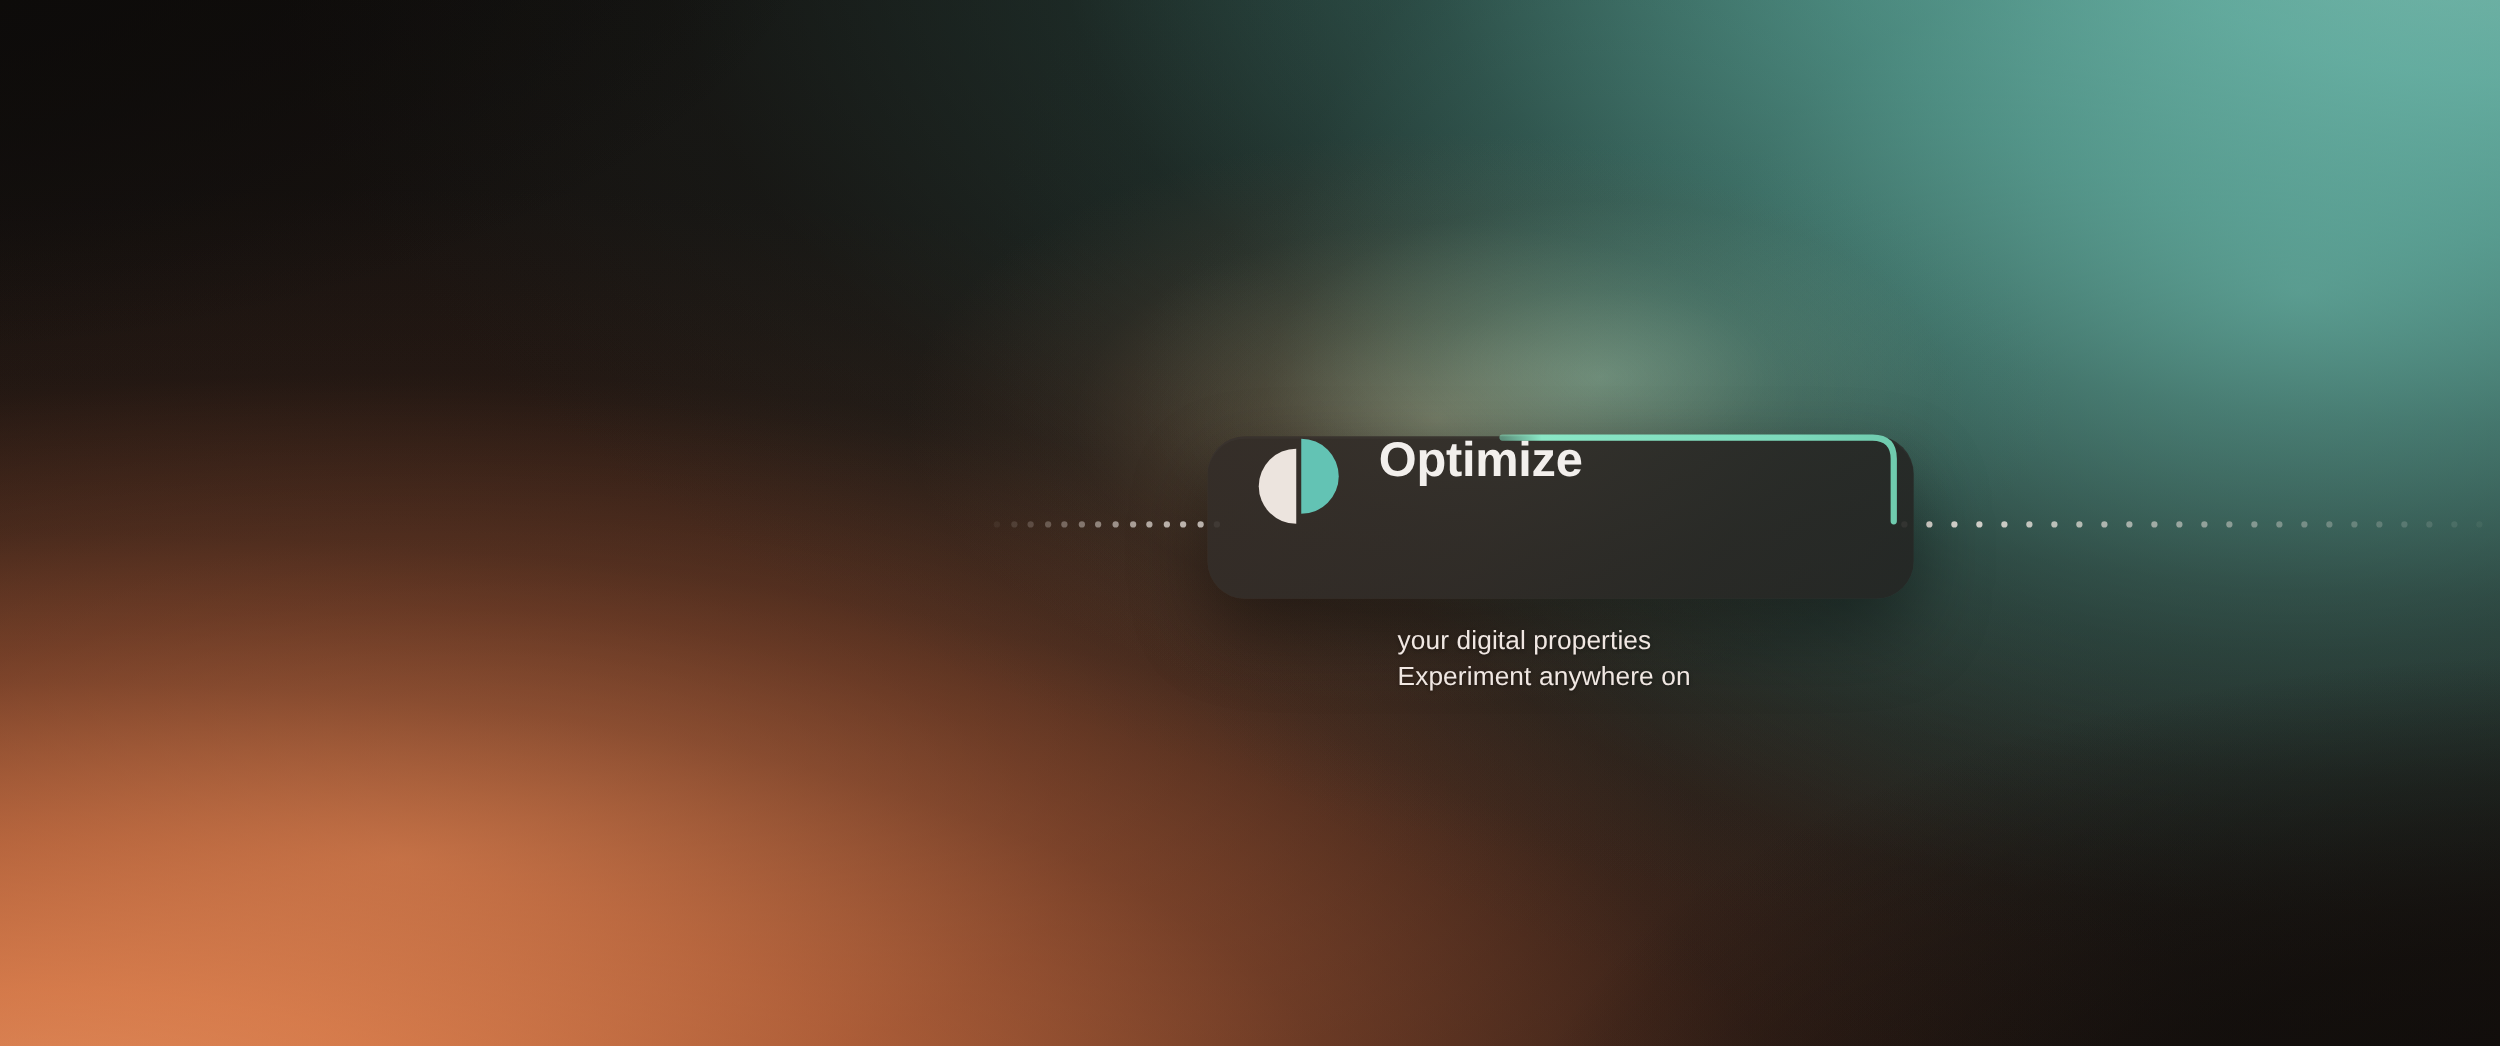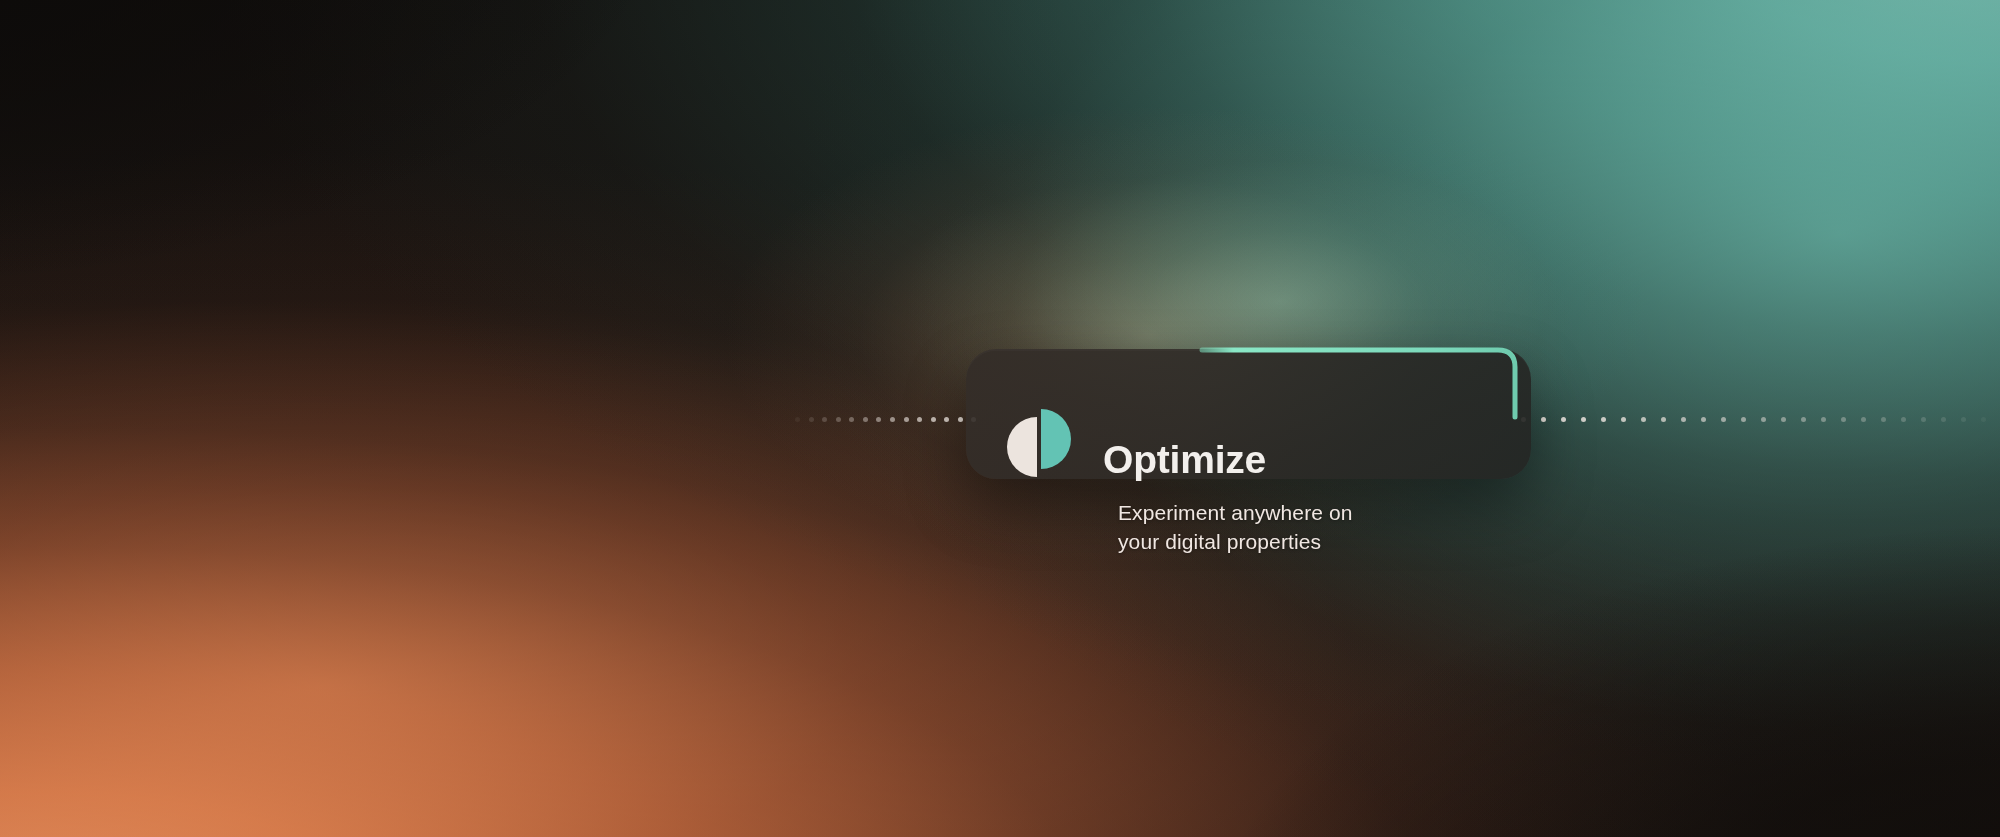--- a/index.html
+++ b/index.html
@@ -132,21 +132,21 @@
     border-radius: 30px;
     background: linear-gradient(118deg,
                 rgba(52,45,40,0.93) 0%,
                 rgba(47,43,39,0.93) 42%,
                 rgba(40,40,37,0.93) 72%,
                 rgba(36,38,36,0.93) 100%);
     box-shadow:
       0 26px 60px rgba(0,0,0,0.40),
       0 2px 0 rgba(255,255,255,0.025) inset;
     display: flex;
-    align-items: flex-end;
+    align-items: flex-start;
     overflow: visible;
   }
 
   
   .trace {
     position: absolute;
     left: 1200px;
     top: 343px;
     width: 330px;
     height: 80px;
@@ -276,17 +276,17 @@
         <stop offset="0" stop-color="#7FDFBE" stop-opacity="0.55"></stop>
         <stop offset="0.10" stop-color="#8AE7C6" stop-opacity="1"></stop>
         <stop offset="0.75" stop-color="#7CD9BB" stop-opacity="1"></stop>
         <stop offset="1" stop-color="#6FCBAE" stop-opacity="1"></stop>
       </linearGradient>
     </defs>
     <path d="M 2 7 L 298 7 Q 315 7 315 24 L 315 74" fill="none" stroke="url(#traceGrad)" stroke-width="5" stroke-linecap="round" stroke-linejoin="round"></path>
   </svg>
 
   <div class="subtitle">
+    <span>your digital properties</span>
     <span>Experiment anywhere on</span>
-    <span>your digital properties</span>
   </div>
 
 </div>
 
 </body></html>

